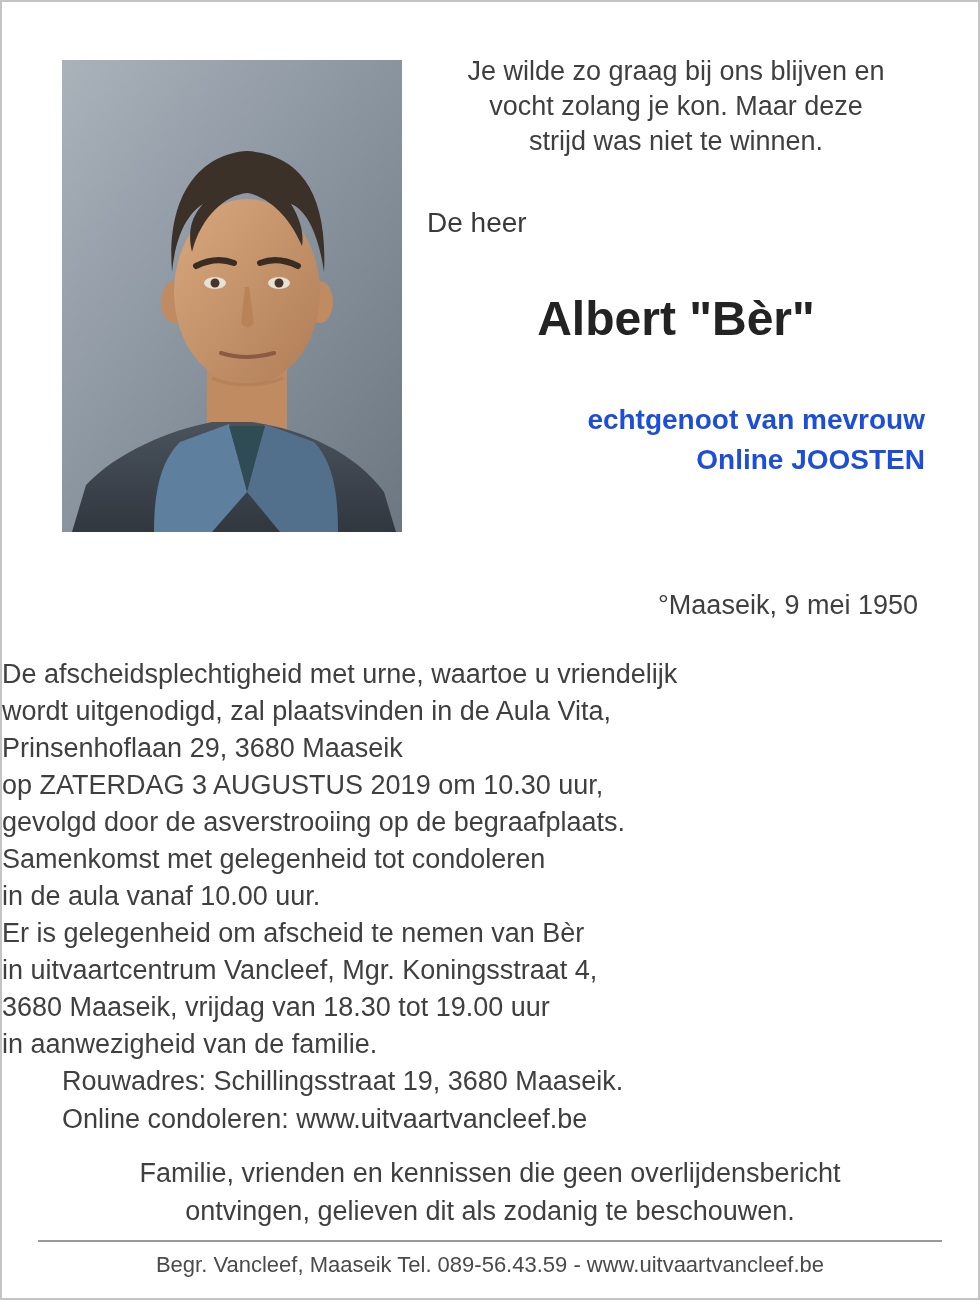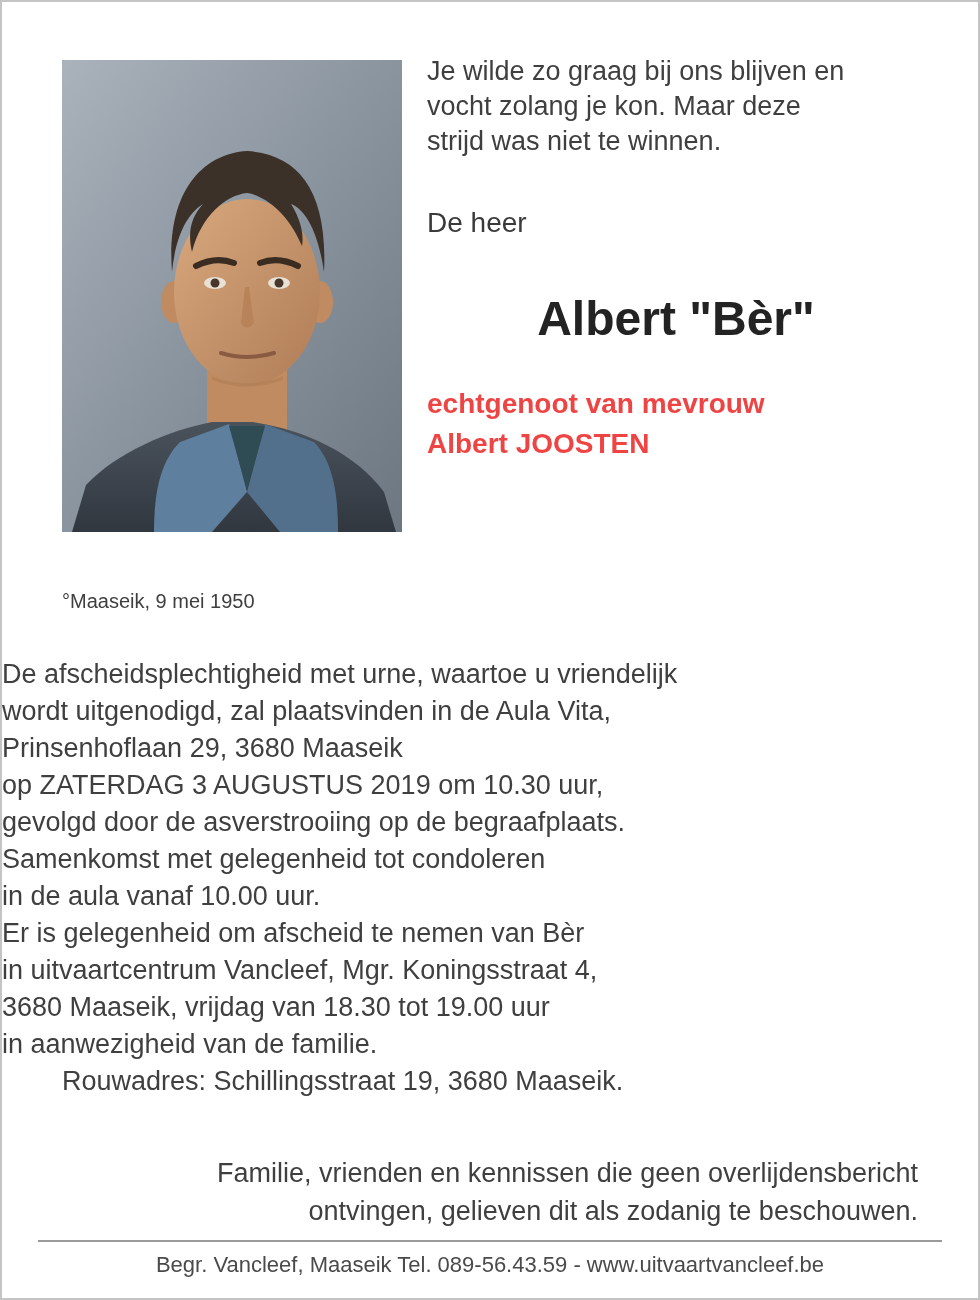--- a/index.html
+++ b/index.html
@@ -29,52 +29,52 @@
   .photo svg { display: block; }
   .right-col {
     position: absolute;
     left: 425px;
     top: 52px;
     width: 498px;
   }
   .quote {
     font-size: 27px;
     line-height: 35px;
-    text-align: left;
+    text-align: center;
     color: #3f3f3f;
   }
   .salutation {
     margin-top: 48px;
     font-size: 28px;
     color: #3a3a3a;
   }
   .deceased-name {
     margin-top: 42px;
     text-align: center;
     font-size: 48px;
     font-weight: bold;
     line-height: 75px;
     color: #232323;
   }
   .spouse {
-    margin-top: 28px;
-    text-align: left;
+    margin-top: 44px;
+    text-align: right;
     font-size: 28px;
     font-weight: bold;
     line-height: 40px;
-    color: #ef4444;
+    color: #1d4ed8;
   }
   .dates {
     position: absolute;
     top: 588px;
     left: 60px;
     right: 60px;
     display: flex;
-    justify-content: flex-start;
-    font-size: 20px;
+    justify-content: flex-end;
+    font-size: 27px;
   }
   .ceremony {
     position: absolute;
     top: 654px;
     left: 0;
     right: 0;
     font-size: 27px;
     line-height: 37px;
   }
   .contact {
@@ -84,21 +84,21 @@
     right: 44px;
     text-align: left;
     font-size: 27px;
     line-height: 38px;
   }
   .notice {
     position: absolute;
     top: 1152px;
     left: 60px;
     right: 60px;
-    text-align: right;
+    text-align: center;
     font-size: 27px;
     line-height: 38px;
   }
   .rule {
     position: absolute;
     top: 1238px;
     left: 36px;
     right: 36px;
     border-top: 2px solid #9a9a9a;
   }
@@ -157,32 +157,33 @@
   </div>
 
   <div class="right-col">
     <div class="quote">Je wilde zo graag bij ons blijven en<br>vocht zolang je kon. Maar deze<br>strijd was niet te winnen.</div>
     <div class="salutation">De heer</div>
     <div class="deceased-name">
       <div>Albert "Bèr"</div>
     </div>
     <div class="spouse">
       <div>echtgenoot van mevrouw</div>
-      <div>Albert JOOSTEN</div>
+      <div>Online JOOSTEN</div>
     </div>
   </div>
 
   <div class="dates">
     <span>°Maaseik, 9 mei 1950</span>
   </div>
 
   <div class="ceremony">De afscheidsplechtigheid met urne, waartoe u vriendelijk<br>wordt uitgenodigd, zal plaatsvinden in de Aula Vita,<br>Prinsenhoflaan 29, 3680 Maaseik<br>op ZATERDAG 3 AUGUSTUS 2019 om 10.30 uur,<br>gevolgd door de asverstrooiing op de begraafplaats.<br>Samenkomst met gelegenheid tot condoleren<br>in de aula vanaf 10.00 uur.<br>Er is gelegenheid om afscheid te nemen van Bèr<br>in uitvaartcentrum Vancleef, Mgr. Koningsstraat 4,<br>3680 Maaseik, vrijdag van 18.30 tot 19.00 uur<br>in aanwezigheid van de familie.</div>
 
   <div class="contact">
     <div>Rouwadres: Schillingsstraat 19, 3680 Maaseik.</div>
+    <div>Online condoleren: www.uitvaartvancleef.be</div>
   </div>
 
   <div class="notice">Familie, vrienden en kennissen die geen overlijdensbericht<br>ontvingen, gelieven dit als zodanig te beschouwen.</div>
 
   <div class="rule"></div>
   <div class="footer-text">Begr. Vancleef, Maaseik Tel. 089-56.43.59 - www.uitvaartvancleef.be</div>
 
 </div>
 
 </body></html>

